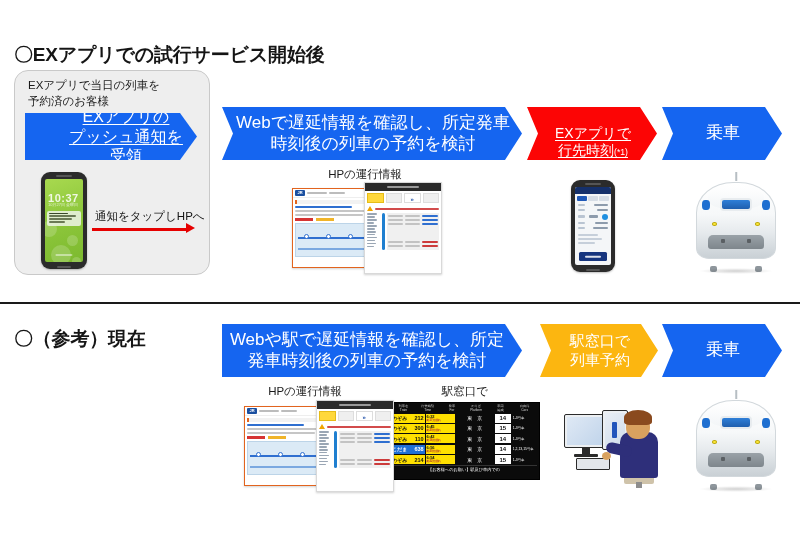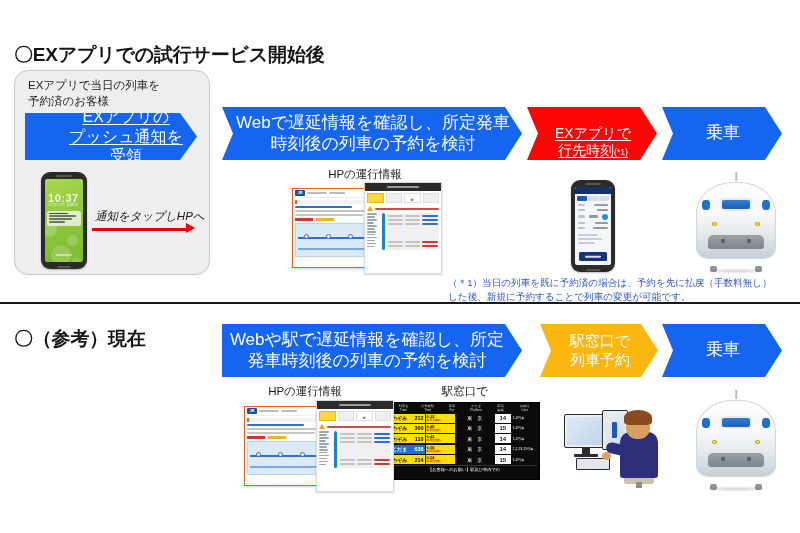--- a/index.html
+++ b/index.html
@@ -344,21 +344,21 @@
         <div class="notif-line t"></div>
         <div class="notif-line w90"></div>
         <div class="notif-line w78"></div>
         <div class="notif-line w55"></div>
       </div>
       <div class="slide-hint"></div>
     </div>
     <div class="phone-home"></div>
   </div>
 
-  <div class="tap-label" style="left:95px; top:209px;font-style:italic;">通知をタップしHPへ</div>
+  <div class="tap-label" style="left:95px; top:209px;">通知をタップしHPへ</div>
   <div class="tap-arrow-line" style="left:92px; top:228px; width:94px;"></div>
   <div class="tap-arrow-head" style="left:186px; top:223px;"></div>
 
   <div class="arrow blue notch" style="left:222px; top:107px; width:300px; height:53px; font-size:17px;">
     <span class="txt">Webで遅延情報を確認し、所定発車
 時刻後の列車の予約を検討</span>
   </div>
 
   <div class="arrow red notch under" style="left:527px; top:107px; width:130px; height:53px; font-size:14px;">
     <span class="txt">
@@ -515,22 +515,20 @@
       <div class="t-skirt">
         <div class="t-skirt-dot" style="left:24%"></div>
         <div class="t-skirt-dot" style="right:24%"></div>
       </div>
     </div>
     <div class="t-wheel l"></div>
     <div class="t-wheel r"></div>
     <div class="t-shadow"></div>
   </div>
 
-  <div class="footnote" style="left:448px; top:276px; width:350px;">（＊1）当日の列車を既に予約済の場合は、予約を先に払戻（手数料無し）
-            した後、新規に予約することで列車の変更が可能です。</div>
 
   <div class="divider" style="top:302px;"></div>
 
   <div class="section-heading" style="left:14px; top:318px;margin-top:8px;">〇（参考）現在</div>
 
   <div class="arrow orange notch" style="left:540px; top:324px; width:118px; height:53px; font-size:15px;">
     <span class="txt">駅窓口で
 列車予約</span>
   </div>
 

